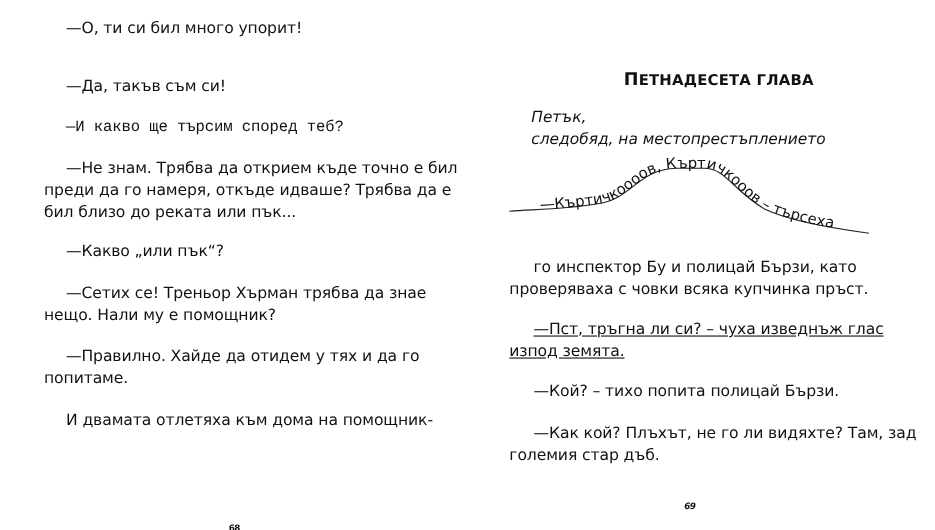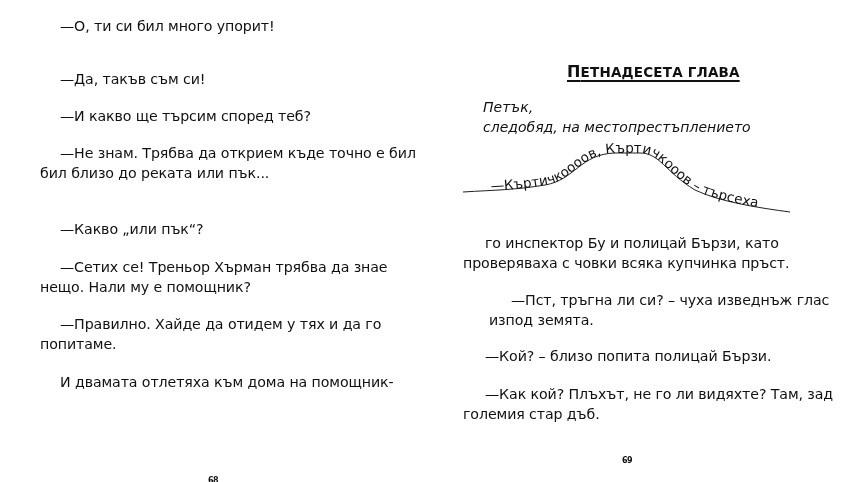--- a/index.html
+++ b/index.html
@@ -21,21 +21,20 @@
     }
     .para .line { display: block; }
 
     .chapter-title {
       position: absolute;
       left: 567px; top: 62px;
       font-family: "DejaVu Sans", sans-serif;
       font-weight: bold;
       font-size: 13.5px;
       letter-spacing: 0.2px;
-      text-decoration: underline;
       text-decoration-thickness: 2px;
       text-underline-offset: 3px;
     }
     .chapter-title .big { font-size: 16px; }
 
     .subtitle {
       position: absolute;
       left: 463px; top: 97px;
       font-style: italic;
       font-size: 14px;
@@ -59,25 +58,26 @@
 <body>
 
 <div class="page page-left"></div>
 
 <div class="para" style="left:60px; top:16px;">
   <span class="line">—О, ти си бил много упорит!</span>
 </div>
 <div class="para" style="left:60px; top:69px;text-align:center;">
   <span class="line">—Да, такъв съм си!</span>
 </div>
-<div class="para" style="left:60px; top:106px;">
+<div class="para" style="left:60px; top:106px;font-family:Liberation Mono, monospace;">
   <span class="line">—И какво ще търсим според теб?</span>
 </div>
 <div class="para" style="left:40px; top:143px;">
   <span class="line" style="padding-left:20px;">—Не знам. Трябва да открием къде точно е бил</span>
+  <span class="line">преди да го намеря, откъде идваше? Трябва да е</span>
   <span class="line">бил близо до реката или пък...</span>
 </div>
 <div class="para" style="left:60px; top:219px;">
   <span class="line">—Какво „или пък“?</span>
 </div>
 <div class="para" style="left:40px; top:257px;">
   <span class="line" style="padding-left:20px;">—Сетих се! Треньор Хърман трябва да знае</span>
   <span class="line">нещо. Нали му е помощник?</span>
 </div>
 <div class="para" style="left:40px; top:314px;">
@@ -108,25 +108,25 @@
   <path d="M 8 52 C 40 50, 60 50, 90 45 C 120 40, 125 14, 160 13 L 185 13 C 205 13, 210 32, 240 50 C 265 62, 305 68, 335 72" fill="none" stroke="#222" stroke-width="1"></path>
   <text>
     <textPath href="#wavePath" startOffset="28">—Къртичкоооов, Къртичкооов – търсеха</textPath>
   </text>
 </svg>
 
 <div class="para" style="left:463px; top:233px;">
   <span class="line" style="padding-left:22px;">го инспектор Бу и полицай Бързи, като</span>
   <span class="line">проверяваха с човки всяка купчинка пръст.</span>
 </div>
-<div class="para" style="left:489px; top:290px;">
+<div class="para" style="left:463px; top:290px;text-decoration:underline;">
   <span class="line" style="padding-left:22px;">—Пст, тръгна ли си? – чуха изведнъж глас</span>
   <span class="line">изпод земята.</span>
 </div>
 <div class="para" style="left:485px; top:346px;">
-  <span class="line">—Кой? – близо попита полицай Бързи.</span>
+  <span class="line">—Кой? – тихо попита полицай Бързи.</span>
 </div>
 <div class="para" style="left:463px; top:384px;">
   <span class="line" style="padding-left:22px;">—Как кой? Плъхът, не го ли видяхте? Там, зад</span>
   <span class="line">големия стар дъб.</span>
 </div>
 
-<div class="page-number" style="left:622px;">69</div>
+<div class="page-number" style="left:622px;font-style:italic;">69</div>
 
 </body></html>

